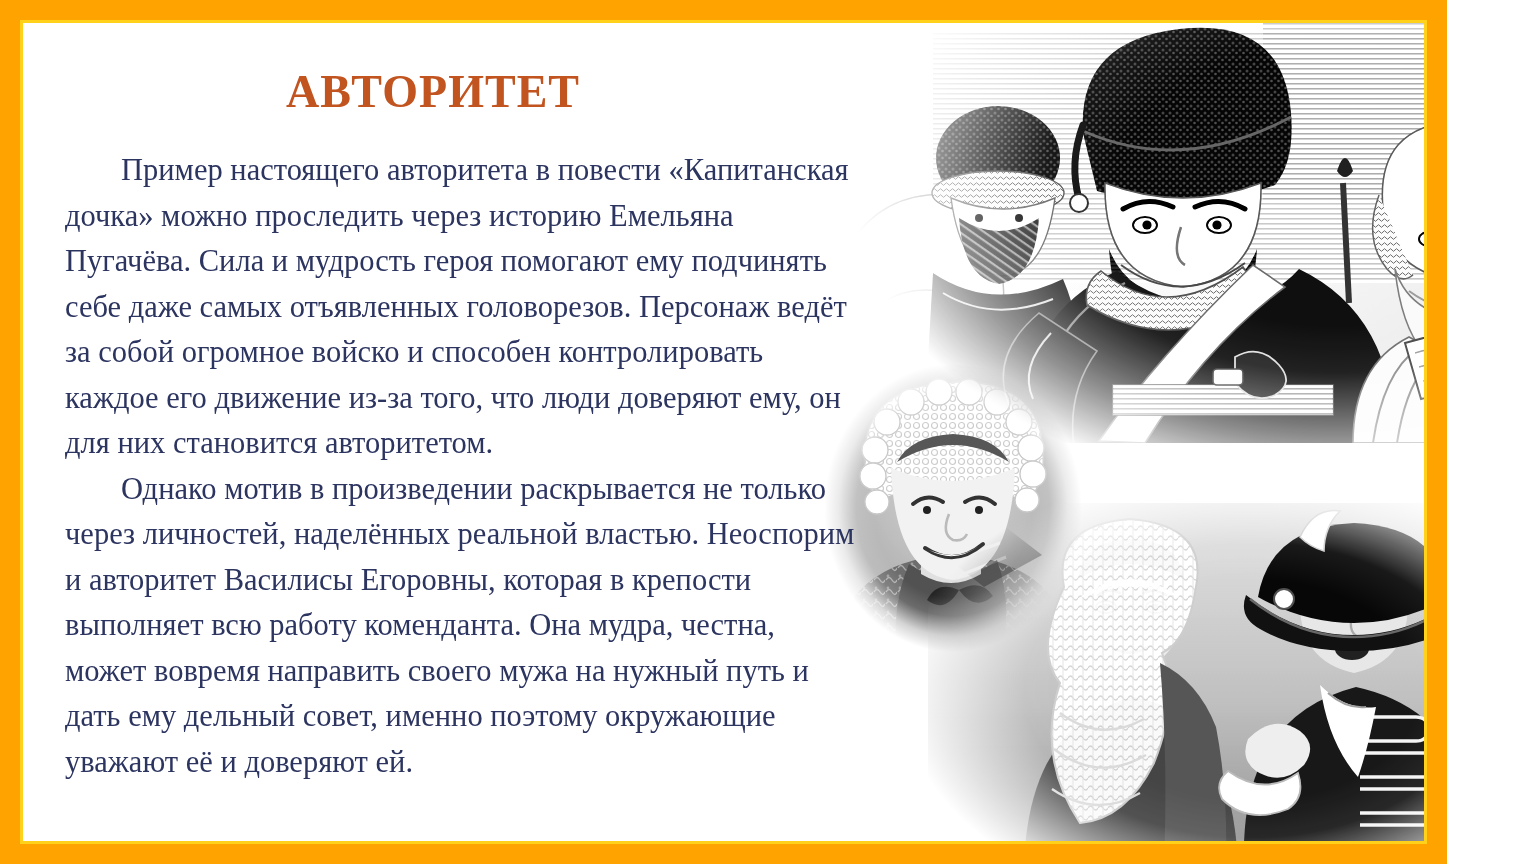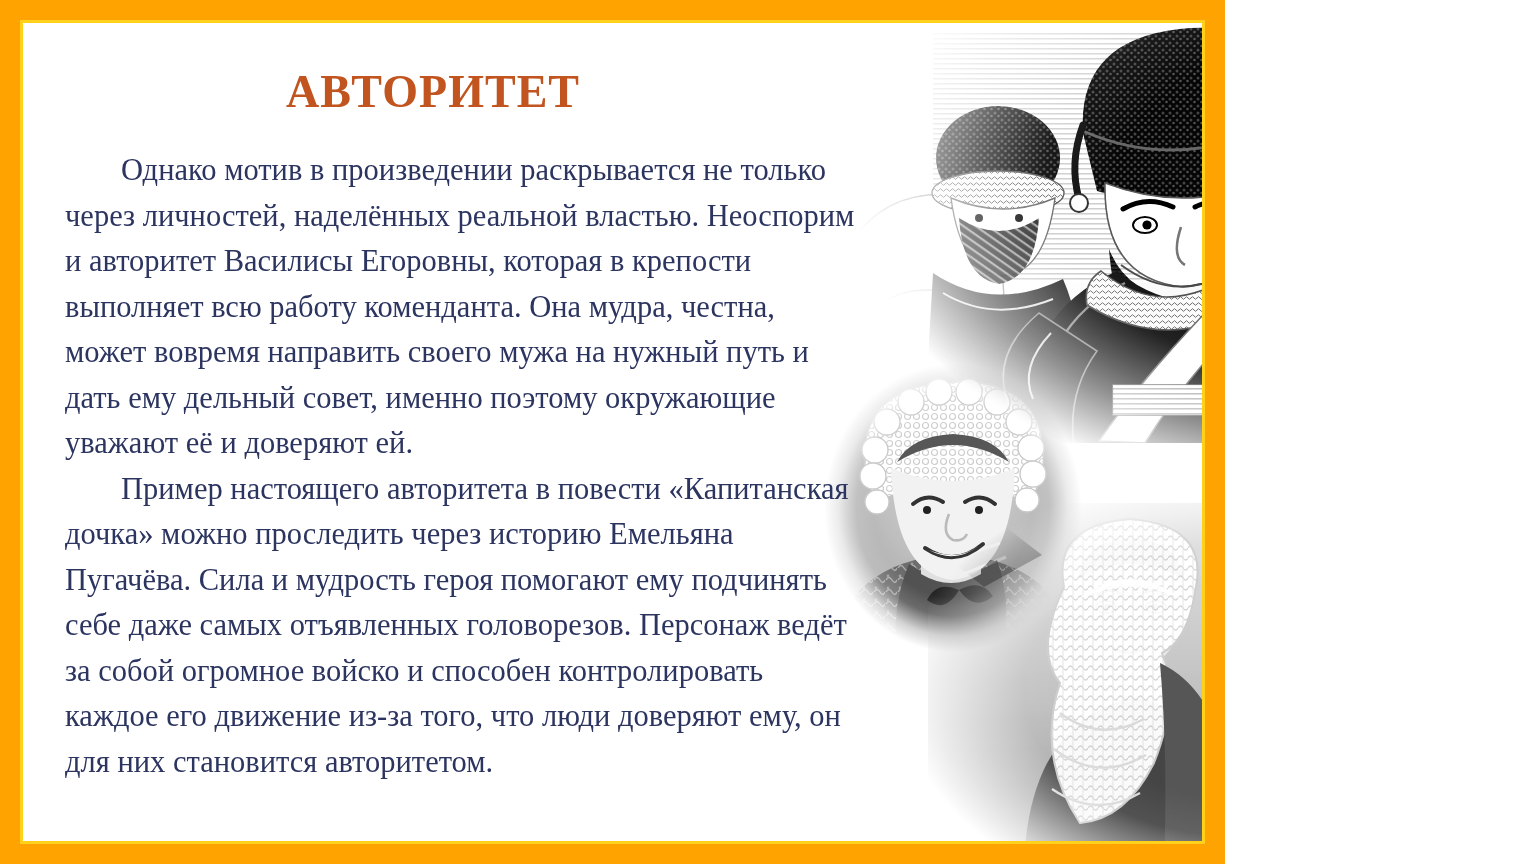--- a/index.html
+++ b/index.html
@@ -7,21 +7,21 @@
     margin: 0;
     padding: 0;
     background: #ffffff;
   }
   body {
     font-family: "Liberation Serif", "DejaVu Serif", serif;
   }
 
   .slide {
     position: relative;
-    width: 1225px;
+    width: 1447px;
     height: 864px;
     overflow: hidden;
     background: #ffffff;
     box-sizing: border-box;
   }
 
   
   .frame-outer {
     position: absolute;
     inset: 0;
@@ -404,18 +404,18 @@
 
           <path d="M320 236 q26 -26 52 -8 q18 14 4 34 q-22 22 -48 6 q-16 -12 -8 -32 Z" fill="#e2e2e2"></path>
           <path d="M300 268 q36 26 70 2 q8 24 -10 36 q-40 16 -66 -10 q-8 -16 6 -28 Z" fill="#f4f4f4" stroke="#b5b5b5" stroke-width="1.8"></path>
         </g>
       </svg>
     </div>
 
     <div class="title">АВТОРИТЕТ</div>
 
     <div class="body-text">
+      <p>Пример настоящего авторитета в повести «Капитанская дочка» можно проследить через историю Емельяна Пугачёва. Сила и мудрость героя помогают ему подчинять себе даже самых отъявленных головорезов. Персонаж ведёт за собой огромное войско и способен контролировать каждое его движение из-за того, что люди доверяют ему, он для них становится авторитетом.</p>
       <p>Однако мотив в произведении раскрывается не только через личностей, наделённых реальной властью. Неоспорим и авторитет Василисы Егоровны, которая в крепости выполняет всю работу коменданта. Она мудра, честна, может вовремя направить своего мужа на нужный путь и дать ему дельный совет, именно поэтому окружающие уважают её и доверяют ей.</p>
-      <p>Пример настоящего авторитета в повести «Капитанская дочка» можно проследить через историю Емельяна Пугачёва. Сила и мудрость героя помогают ему подчинять себе даже самых отъявленных головорезов. Персонаж ведёт за собой огромное войско и способен контролировать каждое его движение из-за того, что люди доверяют ему, он для них становится авторитетом.</p>
     </div>
 
   </div>
 </div>
 
 </body></html>

